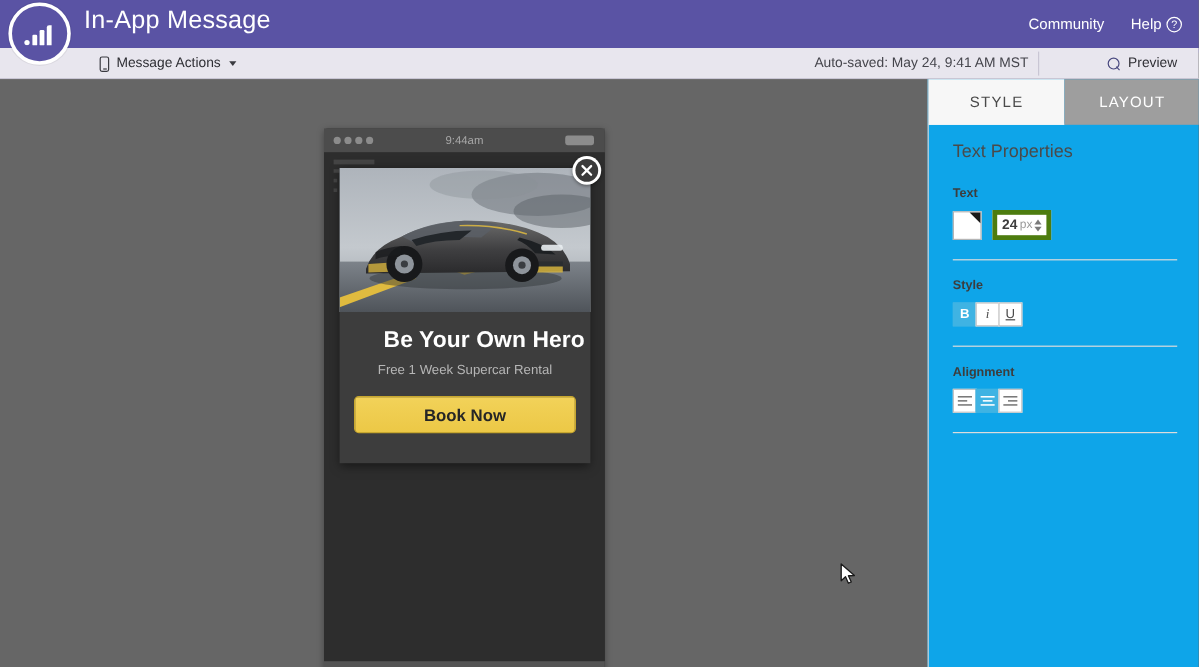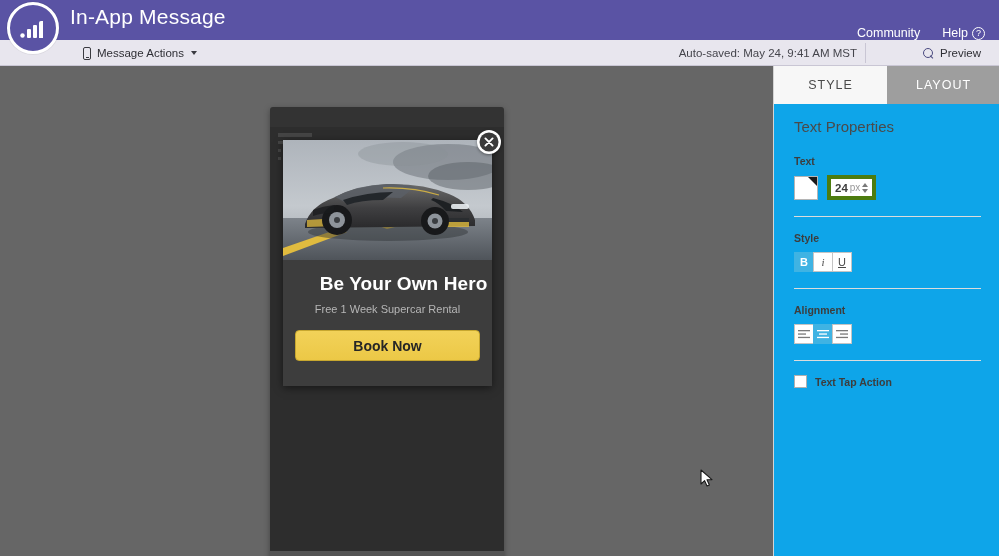--- a/index.html
+++ b/index.html
@@ -27,21 +27,21 @@
     box-shadow: 0 0 0 1px rgba(0,0,0,0.06);
   }
   .brand-logo svg { display: block; margin-bottom: 13px; }
   .app-title {
     position: absolute; left: 70px; top: 5px;
     font-size: 21px; color: #ffffff; font-weight: 400;
     letter-spacing: 0.2px;
   }
   .topbar-right {
     position: absolute; right: 14px; top: 0; height: 40px;
-    display: flex; align-items: flex-end; gap: 22px;
+    display: flex; align-items: center; gap: 22px;
   }
   .topbar-link {
     font-size: 12.5px; color: #ffffff; cursor: pointer;
     display: flex; align-items: center; gap: 4px;
   }
   .help-icon {
     width: 13px; height: 13px; border-radius: 50%;
     border: 1px solid #ffffff; color: #ffffff;
     font-size: 9px; line-height: 11px; text-align: center;
     display: inline-block;
@@ -273,20 +273,30 @@
     <div class="preview-btn">
       <span class="search-glyph"></span>
       <span>Preview</span>
     </div>
   </div>
 
   <div class="canvas">
 
     <div class="phone">
 
+      <div class="statusbar">
+        <span class="sig-dots">
+          <span class="sig-dot"></span>
+            <span class="sig-dot"></span>
+          <span class="sig-dot"></span>
+            <span class="sig-dot"></span>
+        </span>
+        <span class="status-time">9:44am</span>
+        <span class="battery"></span>
+      </div>
 
       <div class="bg-app">
         <div class="bg-line" style="left:8px;top:6px;width:34px;height:4px;"></div>
         <div class="bg-line" style="left:8px;top:14px;width:20px;height:3px;"></div>
         <div class="bg-line" style="left:8px;top:22px;width:3px;height:3px;"></div>
         <div class="bg-line" style="left:8px;top:30px;width:3px;height:3px;"></div>
       </div>
 
       <div class="msg-card">
 
@@ -412,24 +422,20 @@
               <rect x="0" y="0" width="12" height="1.3" fill="#7a7a7a"></rect>
               <rect x="4" y="3.4" width="8" height="1.3" fill="#7a7a7a"></rect>
               <rect x="0" y="6.8" width="12" height="1.3" fill="#7a7a7a"></rect>
             </svg>
           </div>
         </div>
       </div>
 
       <div class="divider"></div>
 
-      <div class="checkrow">
-        <span class="checkbox"></span>
-        <span class="checklabel">Text Tap Action</span>
-      </div>
     </div>
   </div>
 
   <div class="cursor">
     <svg width="14" height="20" viewBox="0 0 14 20" aria-hidden="true">
       <path d="M1 1 L1 15 L4.6 11.6 L7 17 L9.4 16 L7 10.8 L12 10.6 Z" fill="#ffffff" stroke="#1a1a1a" stroke-width="1.1" stroke-linejoin="round"></path>
     </svg>
   </div>
 
 </div>

